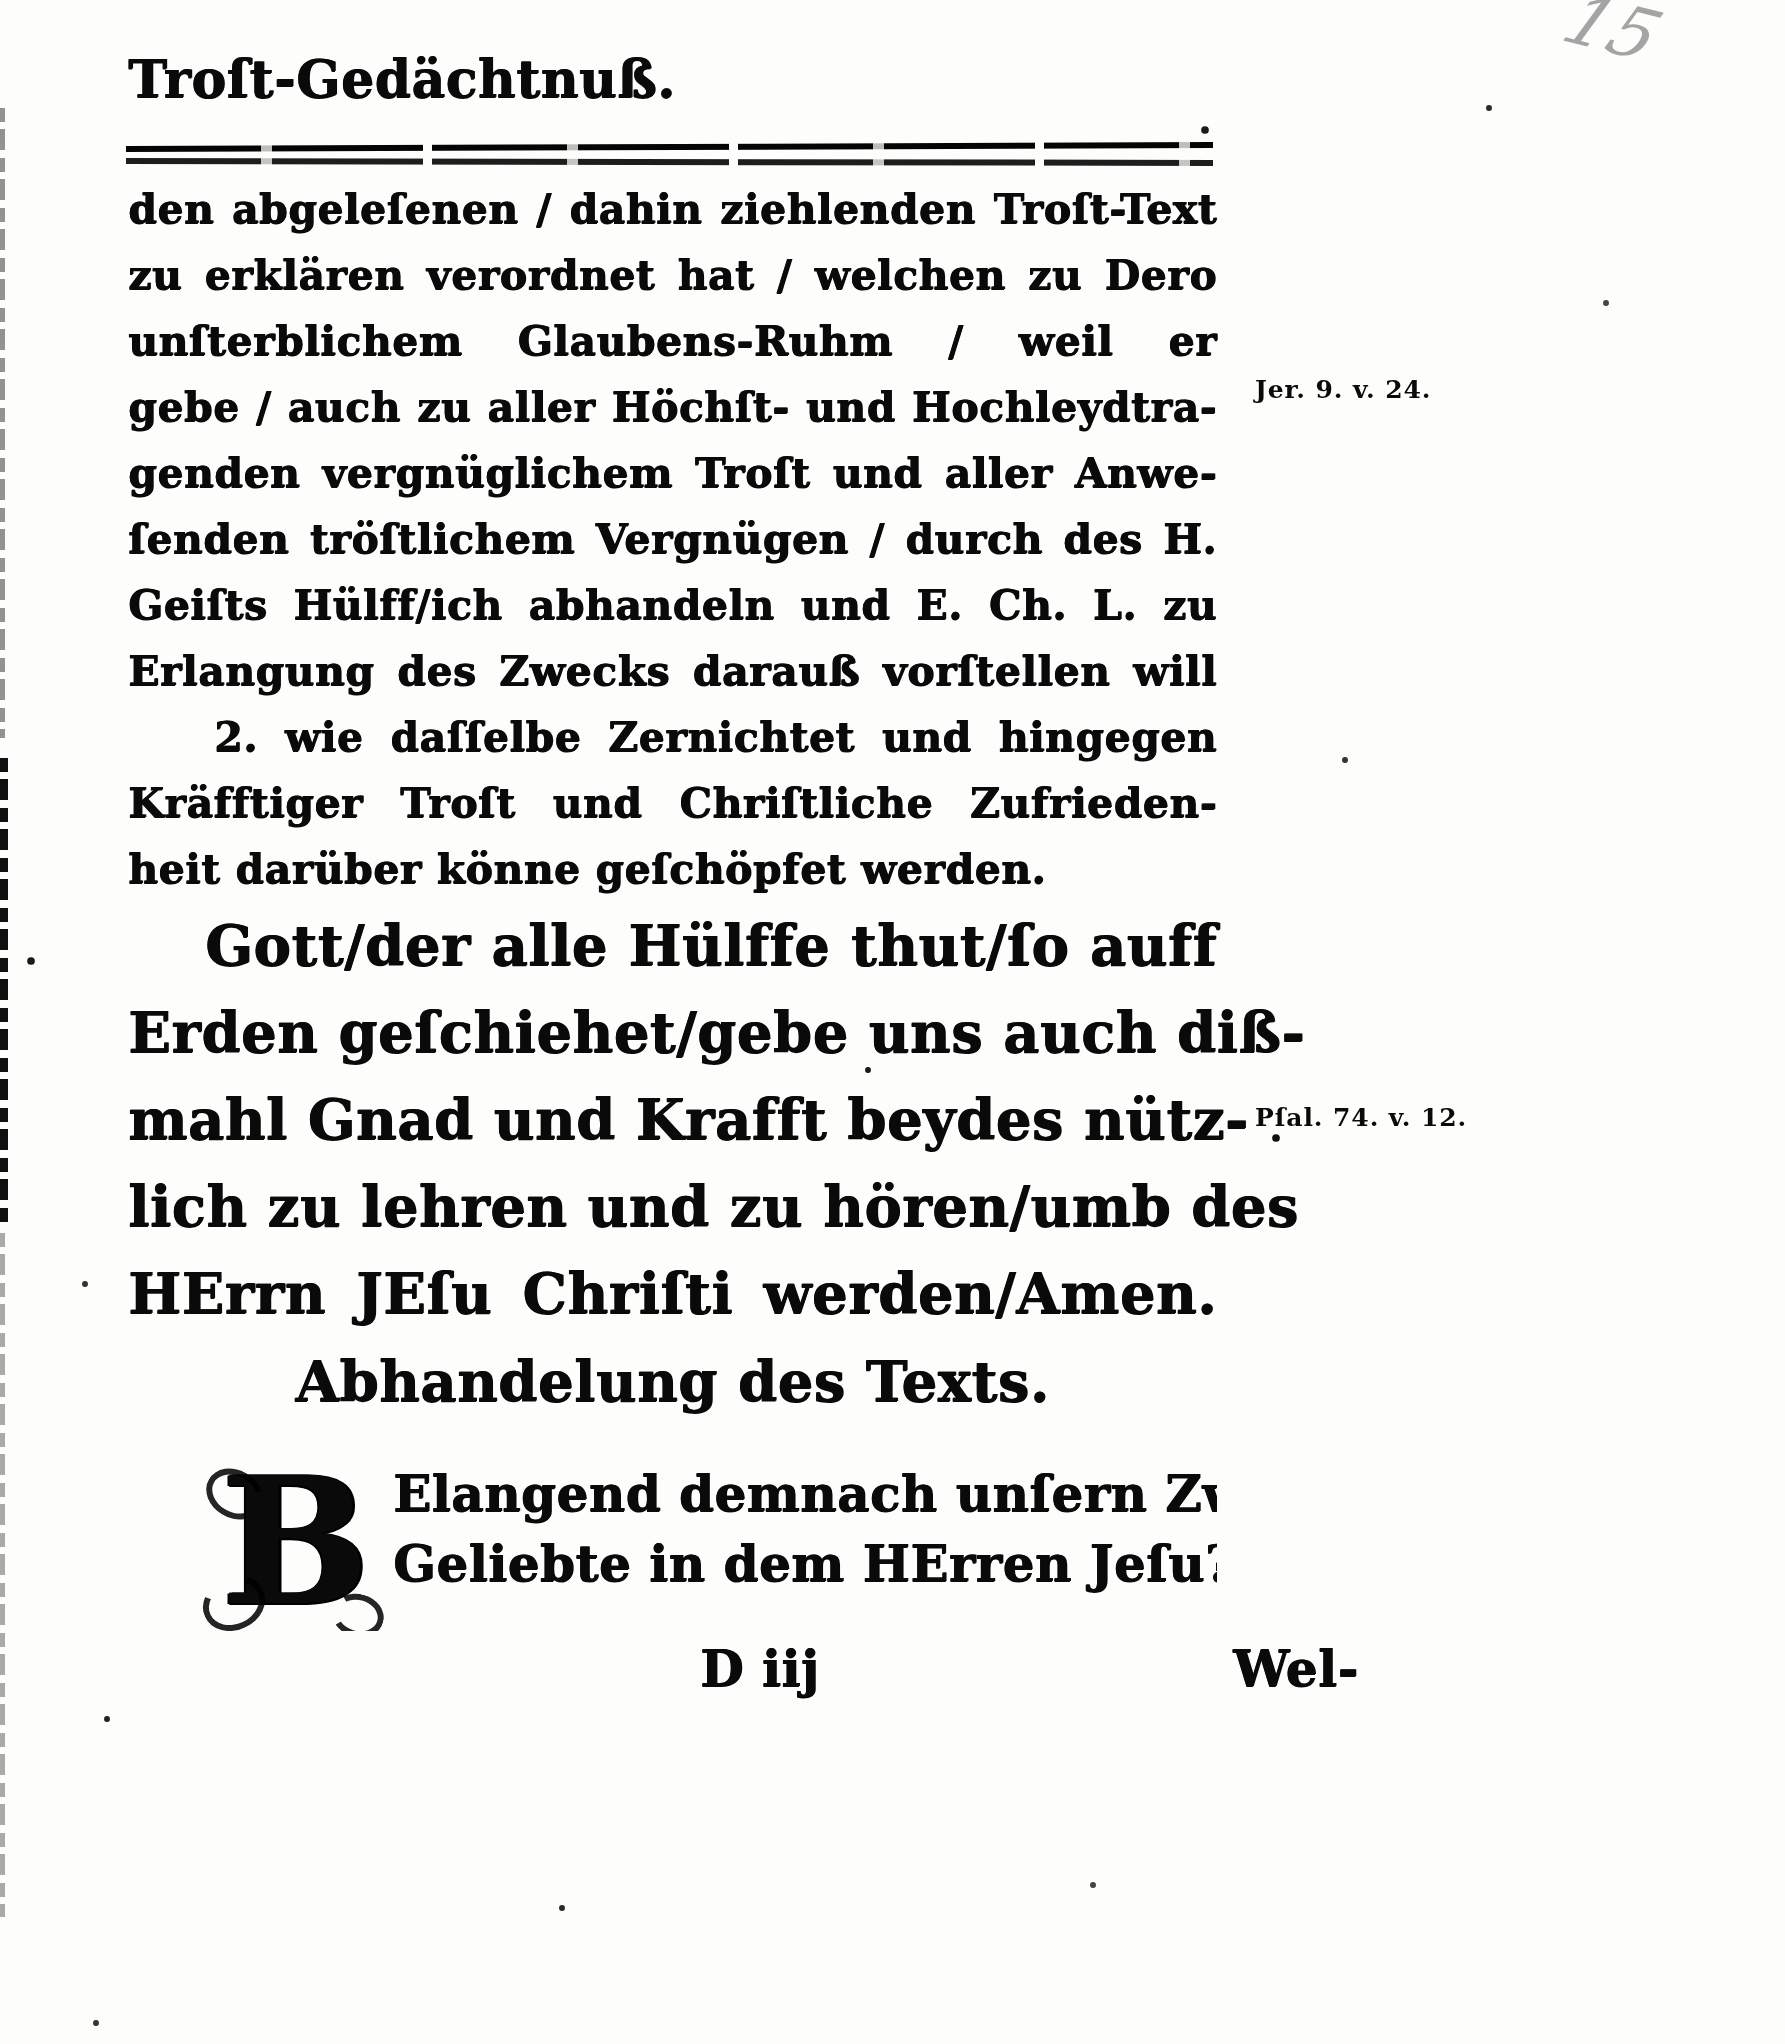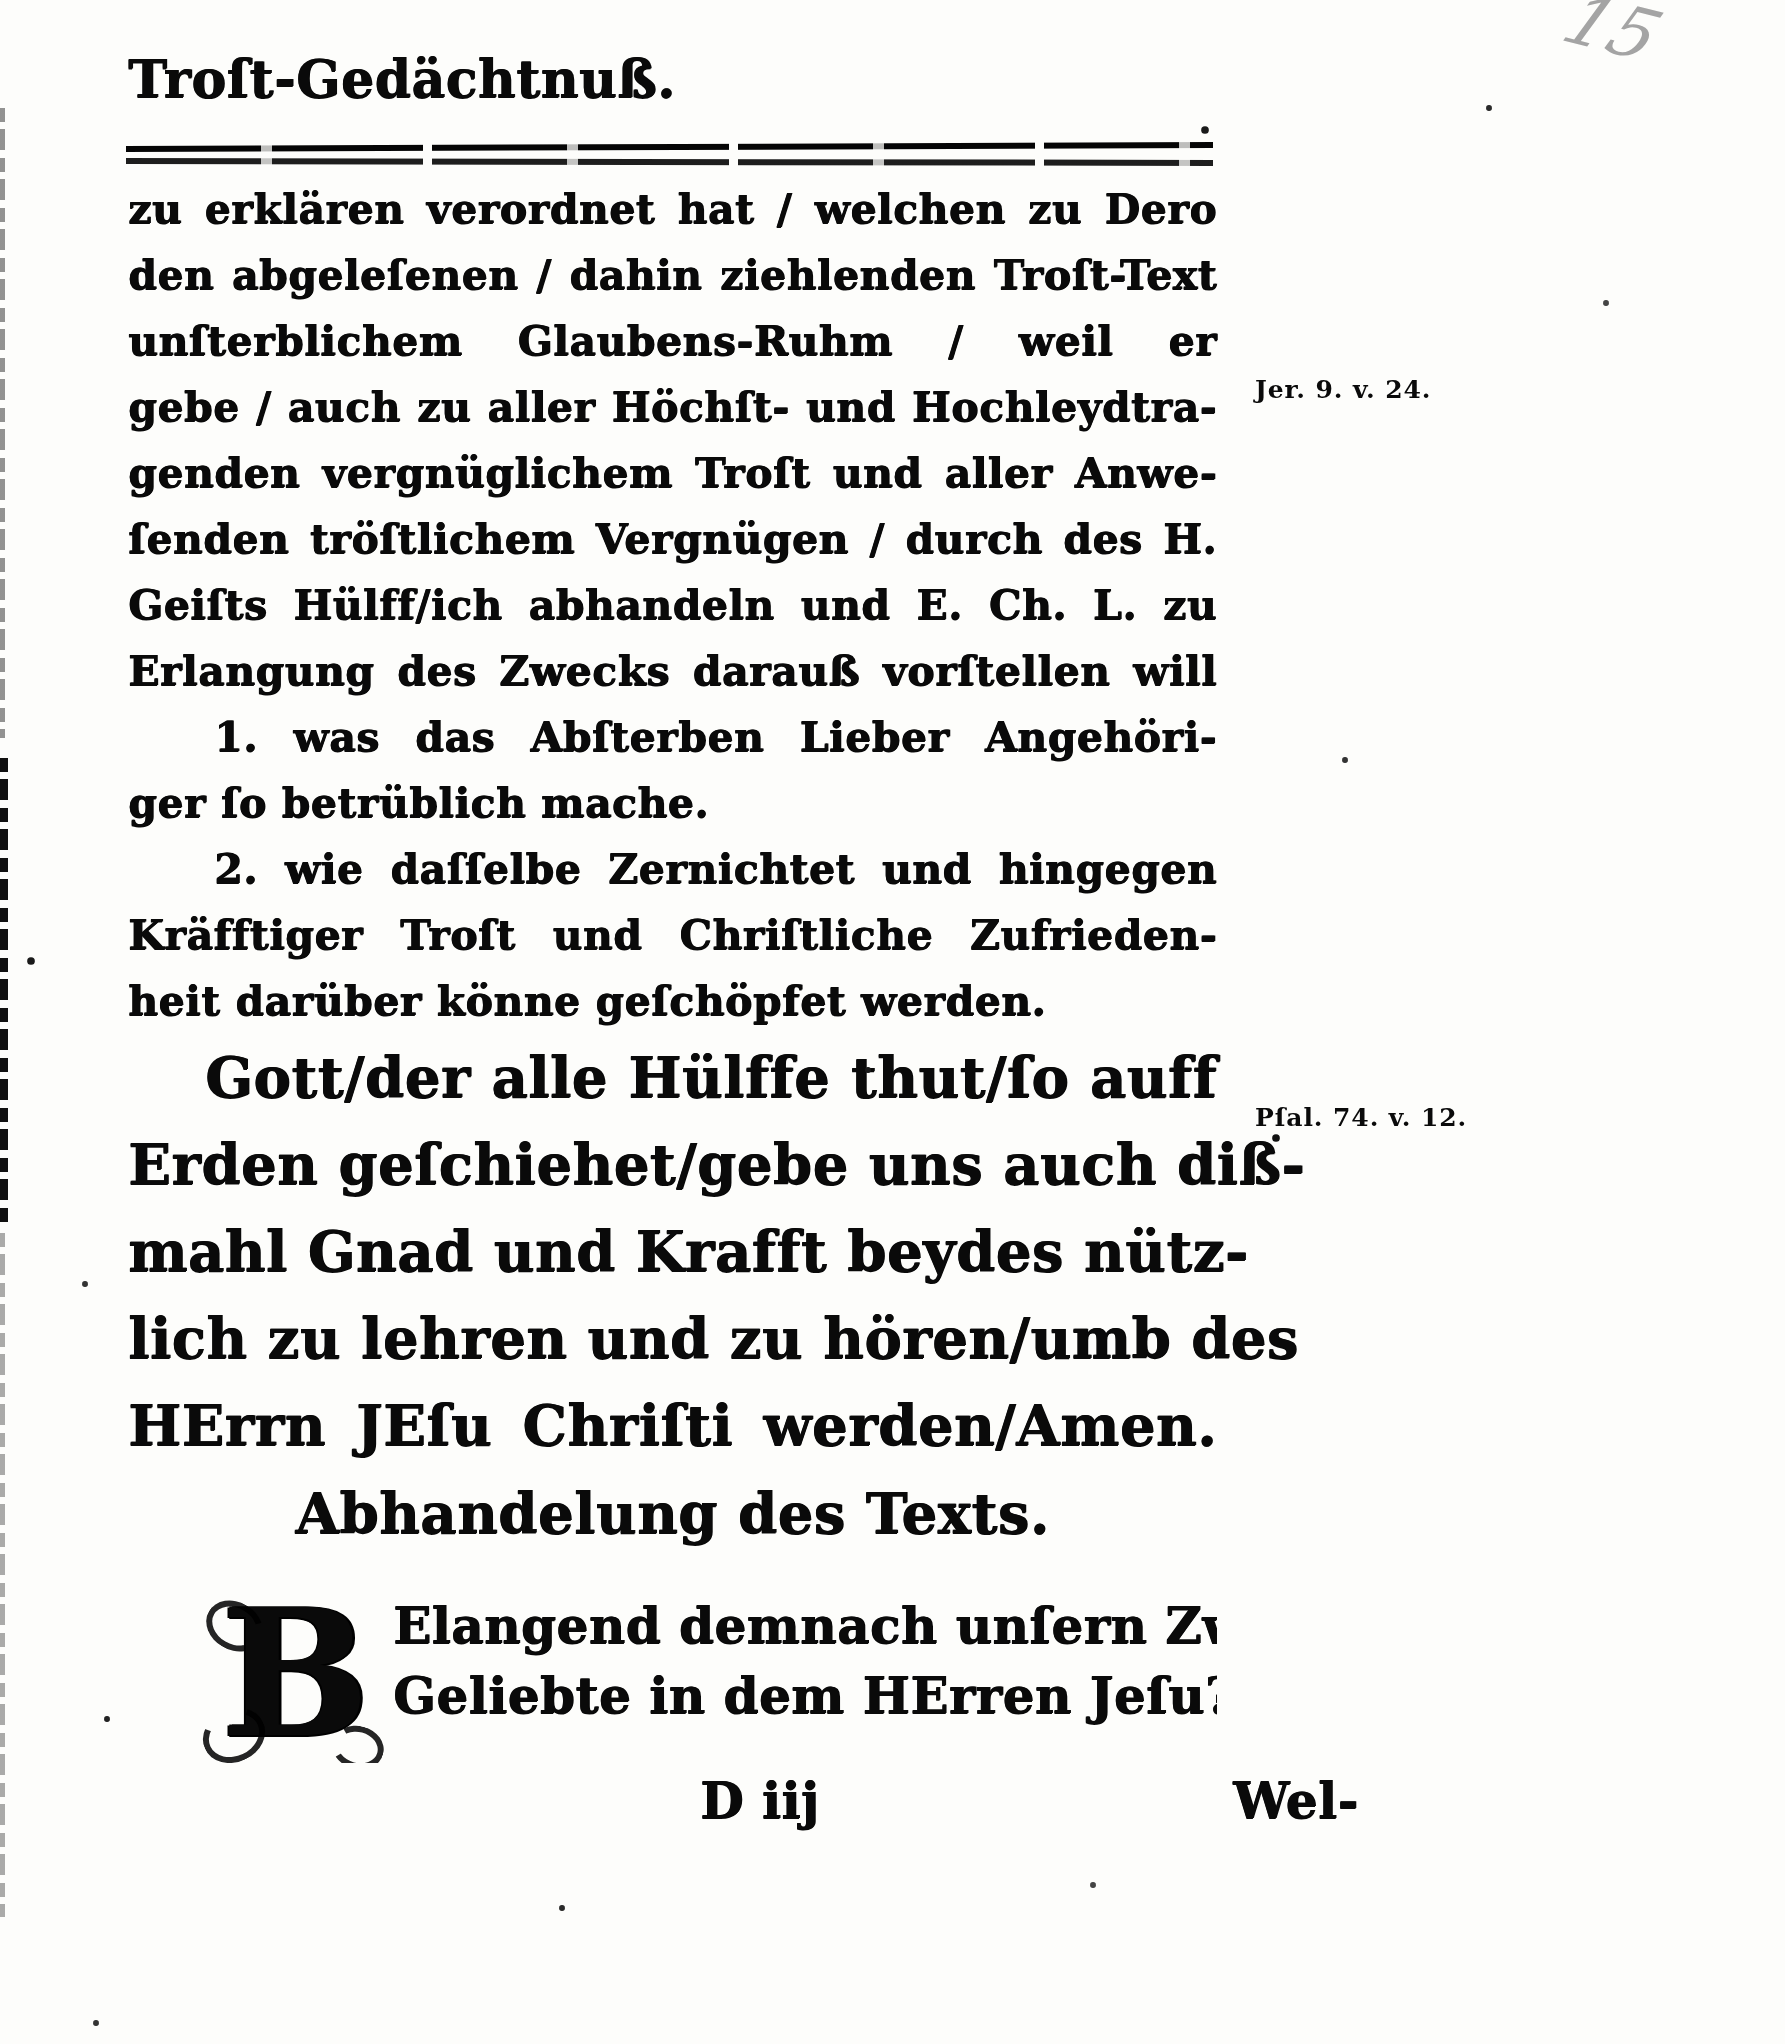--- a/index.html
+++ b/index.html
@@ -161,34 +161,30 @@
 
   <div class="hand-number">15</div>
 
   <div class="running-title ink">Troſt-Gedächtnuß.</div>
   <div class="rule rule-1"></div>
   <div class="rule rule-2"></div>
 
   <div class="column">
 
     <div>
+      <div class="bodyline ink">den abgeleſenen / dahin ziehlenden Troſt-Text</div>
       <div class="bodyline ink">zu erklären verordnet hat / welchen zu Dero</div>
-      <div class="bodyline ink">den abgeleſenen / dahin ziehlenden Troſt-Text</div>
       <div class="bodyline ink">unſterblichem Glaubens-Ruhm / weil er</div>
       <div class="bodyline ink">gebe / auch zu aller Höchſt- und Hochleydtra-</div>
       <div class="bodyline ink">genden vergnüglichem Troſt und aller Anwe-</div>
       <div class="bodyline ink">ſenden tröſtlichem Vergnügen / durch des H.</div>
       <div class="bodyline ink">Geiſts Hülff/ich abhandeln und E. Ch. L. zu</div>
       <div class="bodyline ink">Erlangung des Zwecks darauß vorſtellen will</div>
     </div>
 
-    <div>
-      <div class="bodyline ink indent">1. was das Abſterben Lieber Angehöri-</div>
-      <div class="bodyline ink no-j">ger ſo betrüblich mache.</div>
-    </div>
 
     <div>
       <div class="bodyline ink indent">2. wie daſſelbe Zernichtet und hingegen</div>
       <div class="bodyline ink">Kräfftiger Troſt und Chriſtliche Zufrieden-</div>
       <div class="bodyline ink no-j">heit darüber könne geſchöpfet werden.</div>
     </div>
 
     <div>
       <div class="prayerline ink first">Gott/der alle Hülffe thut/ſo auff</div>
       <div class="prayerline ink">Erden geſchiehet/gebe uns auch diß-</div>

